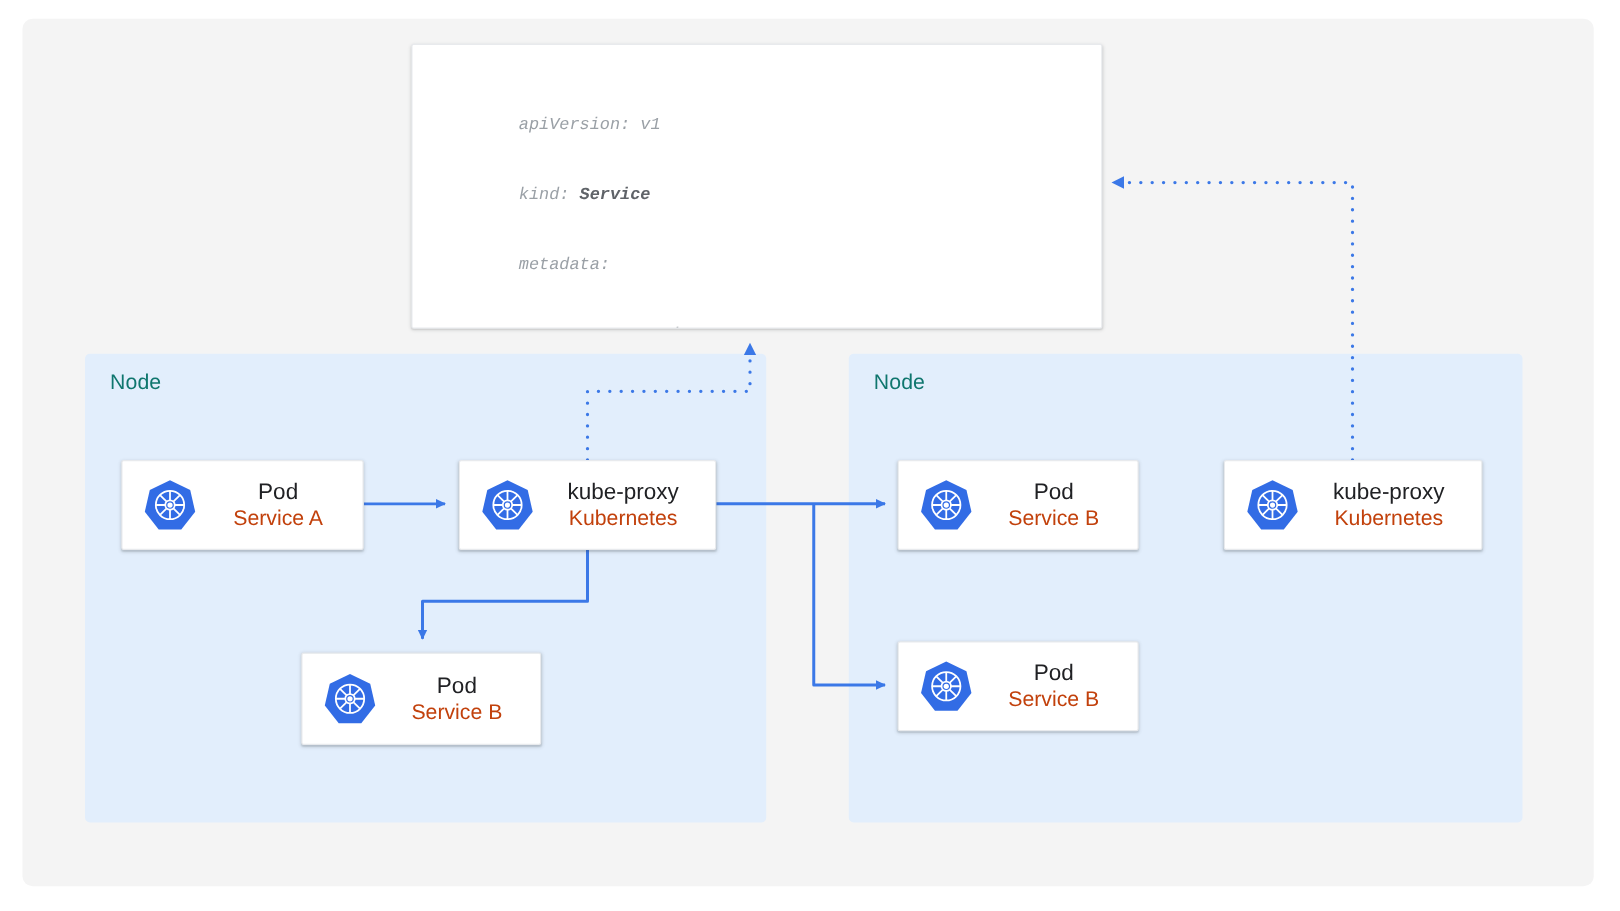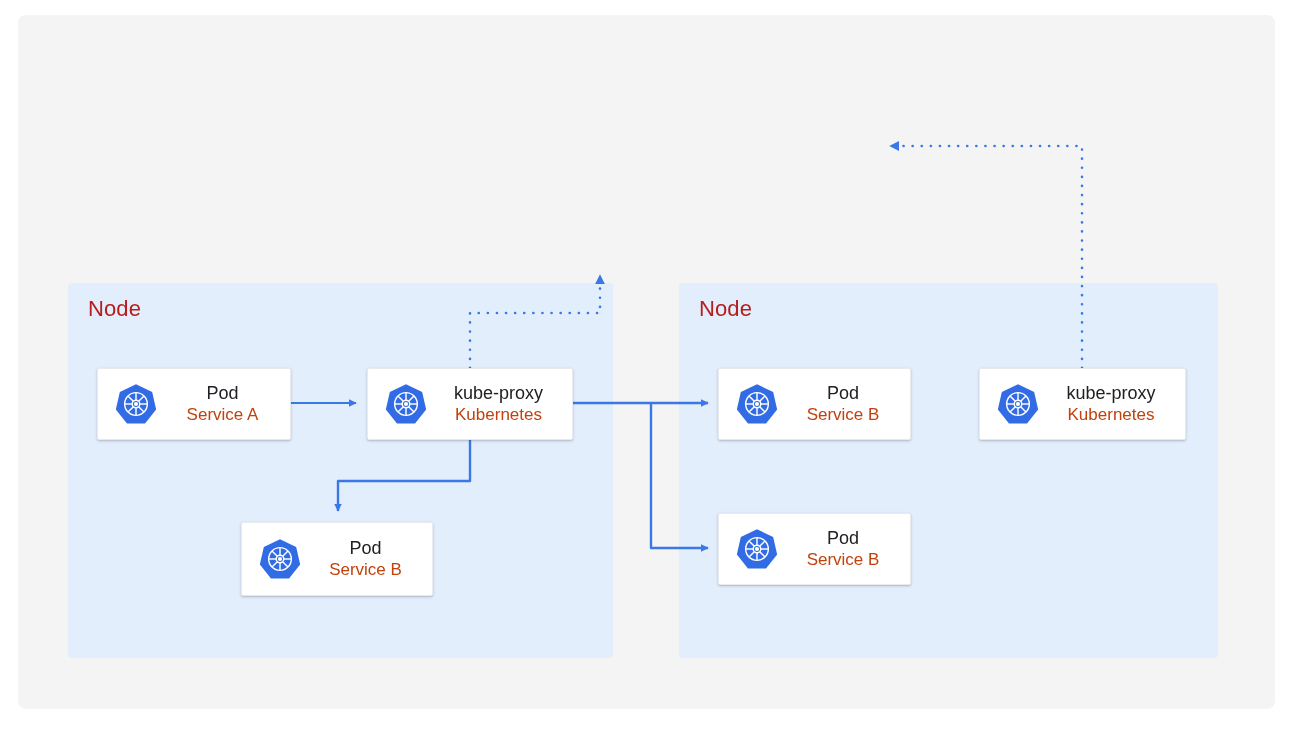--- a/index.html
+++ b/index.html
@@ -31,22 +31,22 @@
     position: absolute;
     background: #e2eefc;
     border-radius: 4px;
   }
   #node-left  { left: 68px;  top: 283px; width: 545px; height: 375px; }
   #node-right { left: 679px; top: 283px; width: 539px; height: 375px; }
   .node-label {
     position: absolute;
     left: 20px;
     top: 13px;
-    font-size: 22px;
-    color: #b91c1c;
+    font-size: 17px;
+    color: #0f766e;
     letter-spacing: 0.1px;
   }
   .card {
     position: absolute;
     background: #ffffff;
     border: 1px solid #e8eaed;
     border-radius: 2px;
     box-shadow: 0 1px 3px rgba(60,64,67,0.22), 0 1px 1px rgba(60,64,67,0.10);
     display: flex;
     align-items: center;
@@ -160,20 +160,35 @@
 
     <g>
       <path d="M470,368 L470,313 L600,313 L600,275" stroke="#3b78e7" stroke-width="2.6" fill="none" stroke-linecap="round" stroke-dasharray="0.1 9" marker-end="url(#arrowDot)"></path>
     </g>
 
     <g>
       <path d="M1082,368 L1082,146 L890,146" stroke="#3b78e7" stroke-width="2.6" fill="none" stroke-linecap="round" stroke-dasharray="0.1 9" marker-end="url(#arrowDot)"></path>
     </g>
   </svg>
 
+  <div class="yaml-card">
+    <div class="yaml-body">
+      <span class="yaml-line">apiVersion: v1</span>
+      <span class="yaml-line"><span>kind: </span><span class="bold-seg">Service</span></span>
+      <span class="yaml-line">metadata:</span>
+      <span class="yaml-line">  name: my-service</span>
+      
+      
+      
+      
+      
+      
+      
+    </div>
+  </div>
 
   <div class="card" id="pod-service-a">
     <span class="k8s-logo">
       <svg viewBox="0 0 100 100" width="42" height="42">
         <polygon points="50,3 88.5,21.5 98,63 71.5,96.5 28.5,96.5 2,63 11.5,21.5" fill="#326ce5"></polygon>
         <g fill="none" stroke="#ffffff" stroke-width="3.4">
           <circle cx="50" cy="50" r="27"></circle>
           <circle cx="50" cy="50" r="9"></circle>
           <line x1="50" y1="23" x2="50" y2="41"></line>
           <line x1="50" y1="59" x2="50" y2="77"></line>

